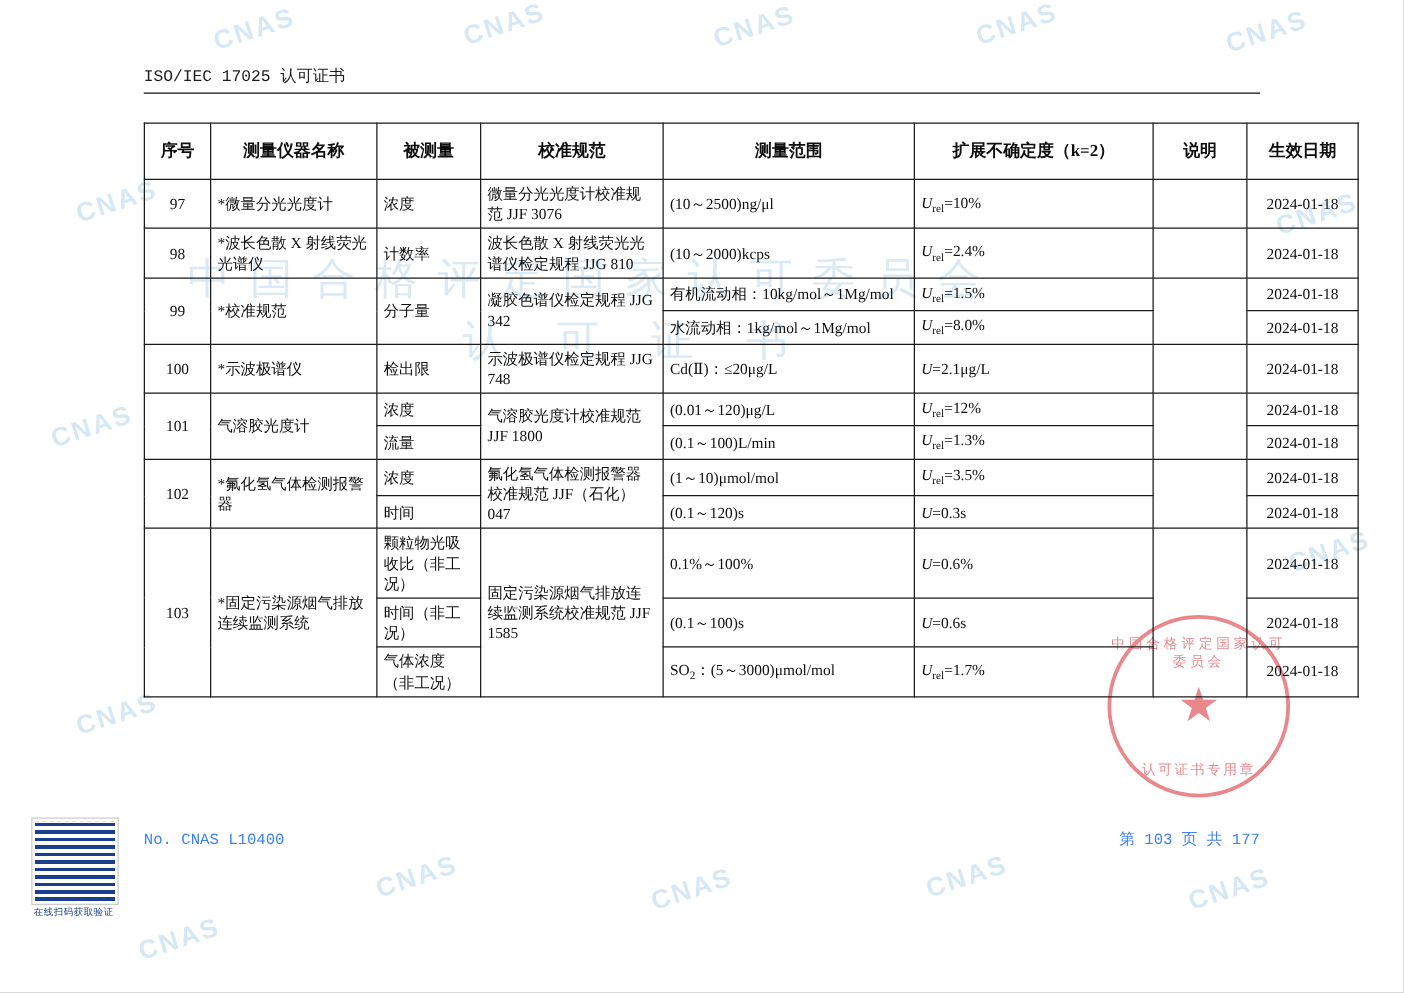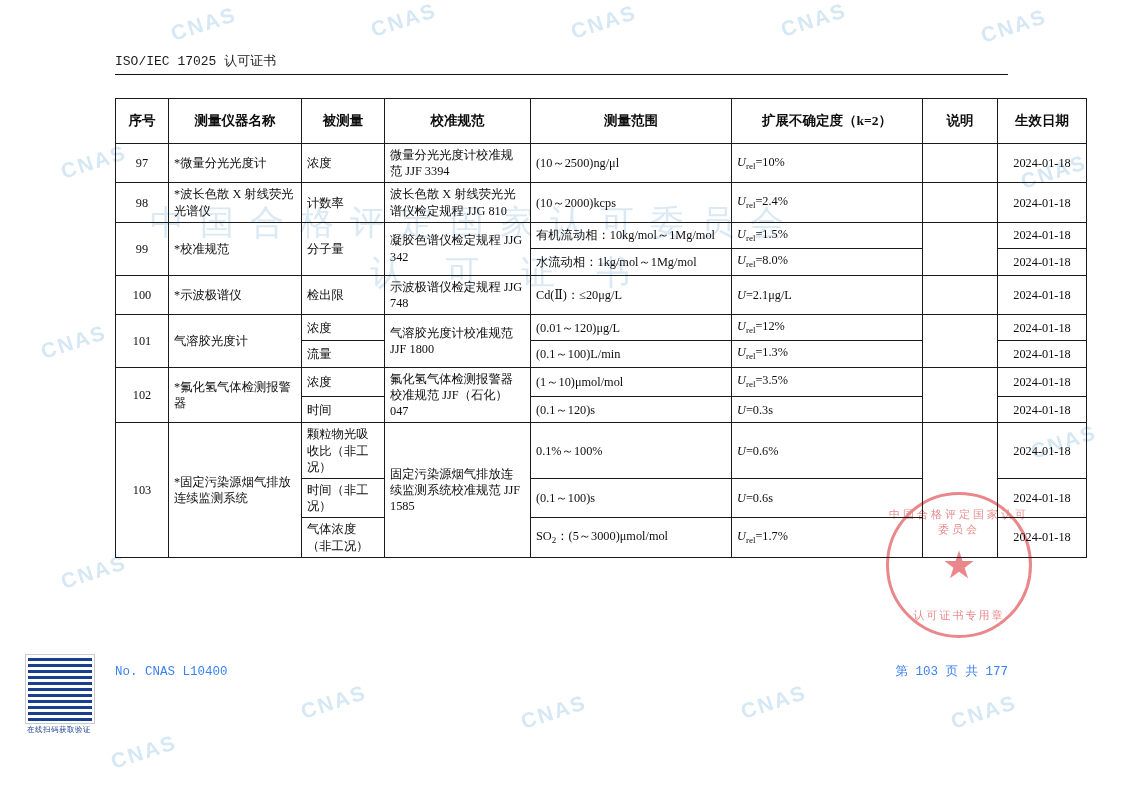--- a/index.html
+++ b/index.html
@@ -224,21 +224,21 @@
           <th class="c-unc">扩展不确定度（k=2）</th>
           <th class="c-note">说明</th>
           <th class="c-date">生效日期</th>
         </tr>
       </thead>
       <tbody id="tbody">
           <tr>
             <td class="c-seq" rowspan="1">97</td>
             <td class="c-name" rowspan="1">*微量分光光度计</td>
             <td class="c-meas">浓度</td>
-            <td class="c-spec" rowspan="1">微量分光光度计校准规范 JJF 3394</td>
+            <td class="c-spec" rowspan="1">微量分光光度计校准规范 JJF 3076</td>
             <td class="c-range">(10～2500)ng/μl</td>
             <td class="c-unc"><i class="ital">U</i><sub>rel</sub>=10%</td>
             <td class="c-note" rowspan="1"></td>
             <td class="c-date date-cell">2024-01-18</td>
           </tr>
           <tr>
             <td class="c-seq" rowspan="1">98</td>
             <td class="c-name" rowspan="1">*波长色散 X 射线荧光光谱仪</td>
             <td class="c-meas">计数率</td>
             <td class="c-spec" rowspan="1">波长色散 X 射线荧光光谱仪检定规程 JJG 810</td>

